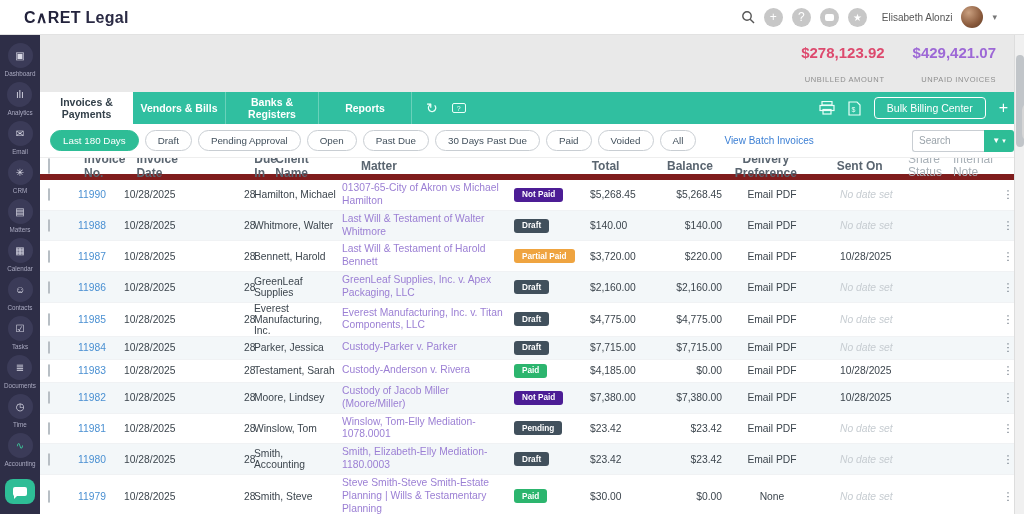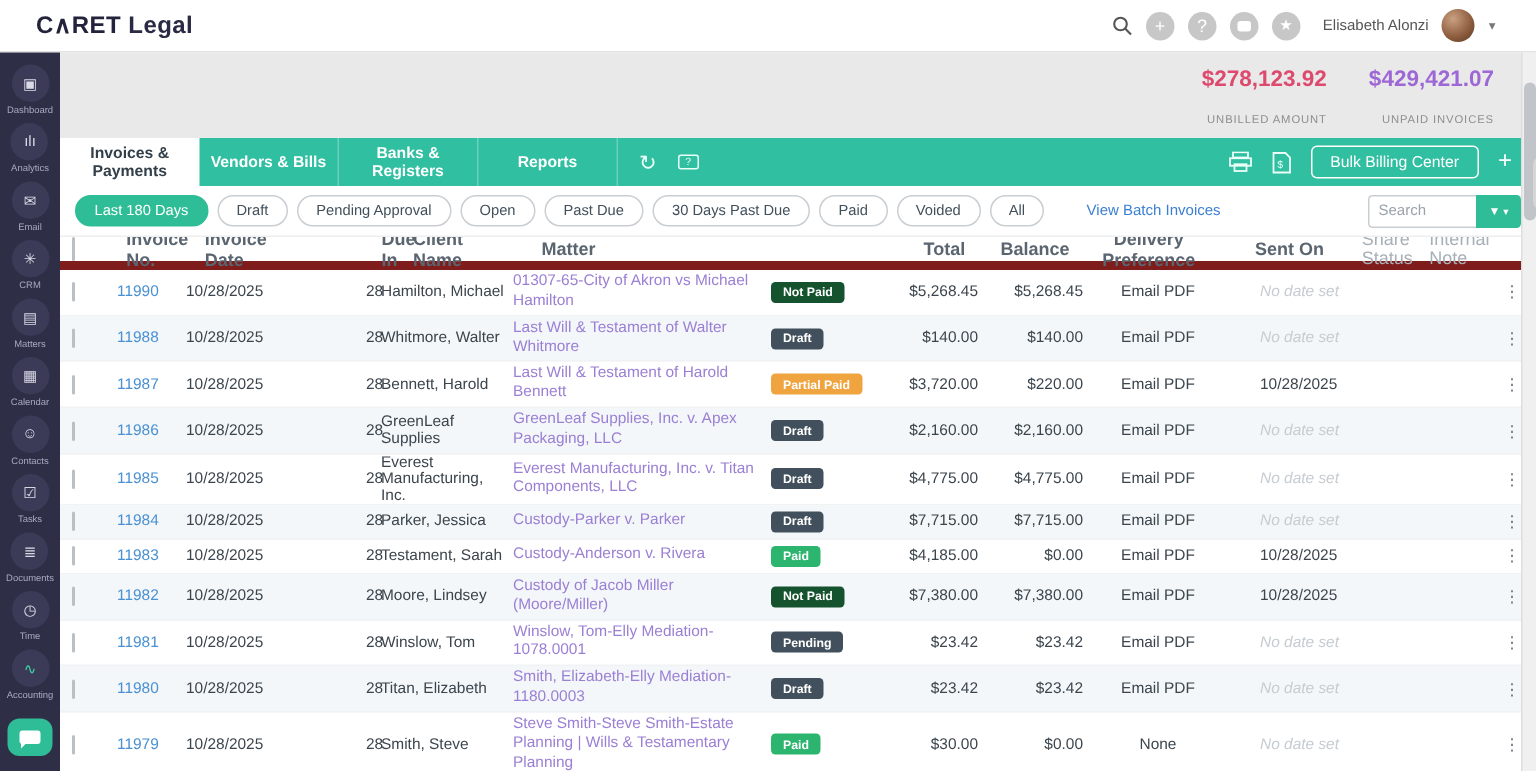--- a/index.html
+++ b/index.html
@@ -89,31 +89,31 @@
   
   .tbl { flex:1; overflow:hidden; background:#fff; }
   .t-hdr, .inv-row { display:flex; align-items:center; padding-left:8px; }
   .t-hdr { height:22px; border-bottom:6px solid #7f1d1d; font-size:12px; color:#5a6570; font-weight:bold;gap:11px; }
   .t-hdr .c-share, .t-hdr .c-note { color:#a8b0b7; font-weight:normal; line-height:1.1; }
   .inv-row { min-height:23px; font-size:10.3px; color:#3c454d; border-bottom:1px solid #f0f2f4; }
   .inv-row:nth-child(even) { background:#f3f7f9; }
 
   .c-check { width:30px; } .c-inv { width:46px; } .c-date { width:80px; } .c-due { width:50px;padding-left:40px; }
   .c-client { width:88px; padding-right:6px; } .c-matter { width:172px; padding-right:8px; }
-  .c-status { width:76px; } .c-total { width:62px; text-align:right; }
+  .c-status { width:76px; } .c-total { width:62px; }
   .c-balance { width:70px; text-align:right; } .c-deliv { width:100px; text-align:center; }
   .c-sent { width:90px; padding-left:18px; } .c-share { width:40px; } .c-note { width:44px; }
   .c-menu { width:24px; text-align:center; }
 
   .chk { width:12px; height:12px; border:1px solid #b8bfc5; border-radius:2px; background:#fff; cursor:pointer; }
   .inv-link { color:#4a90d2; cursor:pointer; }
   .matter-link { color:#9b7fd4; cursor:pointer; line-height:1.25; display:inline-block; padding:2px 0; }
   .badge { display:inline-block; color:#fff; font-size:8.2px; font-weight:bold;
     padding:2.5px 8px; border-radius:3px; white-space:nowrap; }
-  .badge-not-paid { background:#14532d; }
+  .badge-not-paid { background:#4c1d95; }
   .badge-draft, .badge-pending { background:#41505c; }
   .badge-partial { background:#efa440; }
   .badge-paid { background:#2cb56e; }
   .sent-off { color:#c6ccd1; font-style:italic; }
   .kebab { color:#6b7580; font-size:11px; cursor:pointer; }
 
   
   .scrollbar { position:absolute; right:0; top:35px; width:10px; height:479px;
     background:#f0f0f0; border-left:1px solid #ddd; z-index:4; }
   .scroll-thumb { position:absolute; left:1px; top:20px; width:8px; height:92px;
@@ -507,21 +507,21 @@
             <span class="c-share"></span>
             <span class="c-note"></span>
             <span class="c-menu"><span class="kebab">⋮</span></span>
           </div>
 
           <div class="inv-row">
             <span class="c-check"><span class="chk"></span></span>
             <span class="c-inv"><span class="inv-link">11980</span></span>
             <span class="c-date">10/28/2025</span>
             <span class="c-due">28</span>
-            <span class="c-client">Titan, Elizabeth</span>
+            <span class="c-client">Smith, Accounting</span>
             <span class="c-matter"><span class="matter-link">Smith, Elizabeth-Elly Mediation-1180.0003</span></span>
             <span class="c-status"><span class="badge badge-draft">Draft</span></span>
             <span class="c-total">$23.42</span>
             <span class="c-balance">$23.42</span>
             <span class="c-deliv">Email PDF</span>
             <span class="c-sent"><span class="sent-off">No date set</span></span>
             <span class="c-share"></span>
             <span class="c-note"></span>
             <span class="c-menu"><span class="kebab">⋮</span></span>
           </div>

